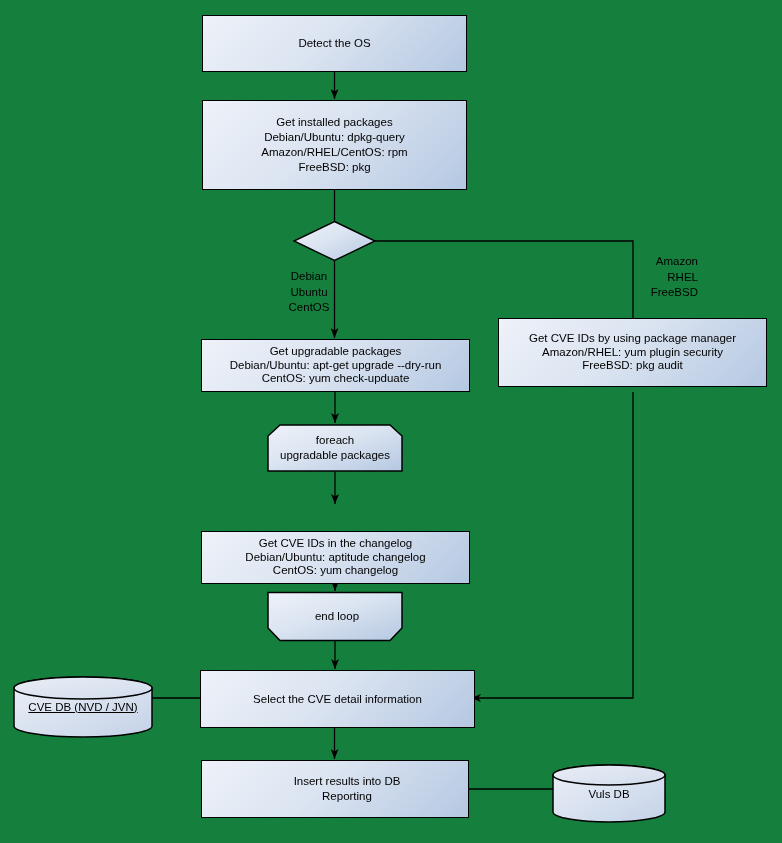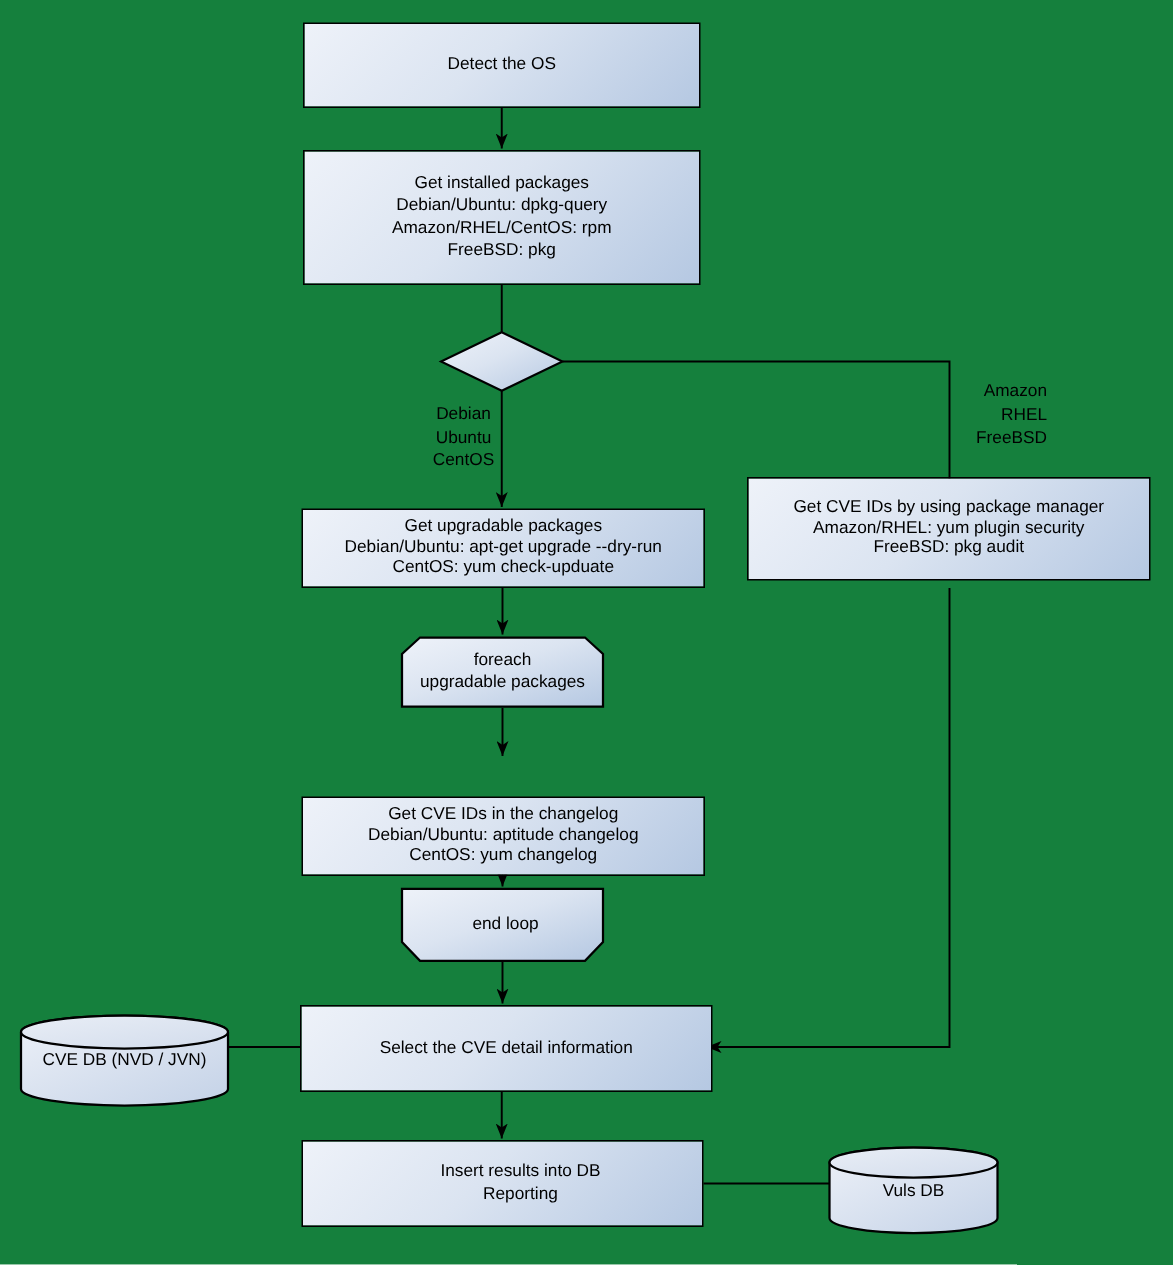--- a/index.html
+++ b/index.html
@@ -49,21 +49,21 @@
   
   #box-detect      { left: 202px; top: 15px;  width: 265px; height: 57px; }
   #box-installed   { left: 202px; top: 100px; width: 265px; height: 90px; }
   #box-upgradable  { left: 201px; top: 339px; width: 269px; height: 53px; line-height: 13.5px; }
   #box-pkgmgr      { left: 498px; top: 318px; width: 269px; height: 69px; line-height: 13.5px; }
   #box-changelog   { left: 201px; top: 505px; width: 269px; height: 53px; line-height: 13.5px; margin-top: 26px; }
   #box-select      { left: 200px; top: 670px; width: 275px; height: 58px; }
   #box-insert      { left: 201px; top: 760px; width: 268px; height: 58px; padding-left: 24px; }
   #label-foreach   { left: 267px; top: 424px; width: 136px; height: 48px; }
   #label-endloop   { left: 267px; top: 592px; width: 140px; height: 49px; }
-  #label-cvedb     { left: 16px;  top: 690px; width: 134px; height: 34px; }
+  #label-cvedb     { left: 16px;  top: 690px; width: 134px; height: 34px; text-decoration: underline; }
   #label-vulsdb    { left: 554px; top: 778px; width: 110px; height: 33px; }
   #edge-label-left  { left: 273px; top: 269px; width: 72px; }
   #edge-label-right { left: 625px; top: 254px; width: 73px; text-align: right; }
 </style>
 </head>
 <body>
 
 <div class="canvas">
 
   <svg class="overlay" viewBox="0 0 782 843">

